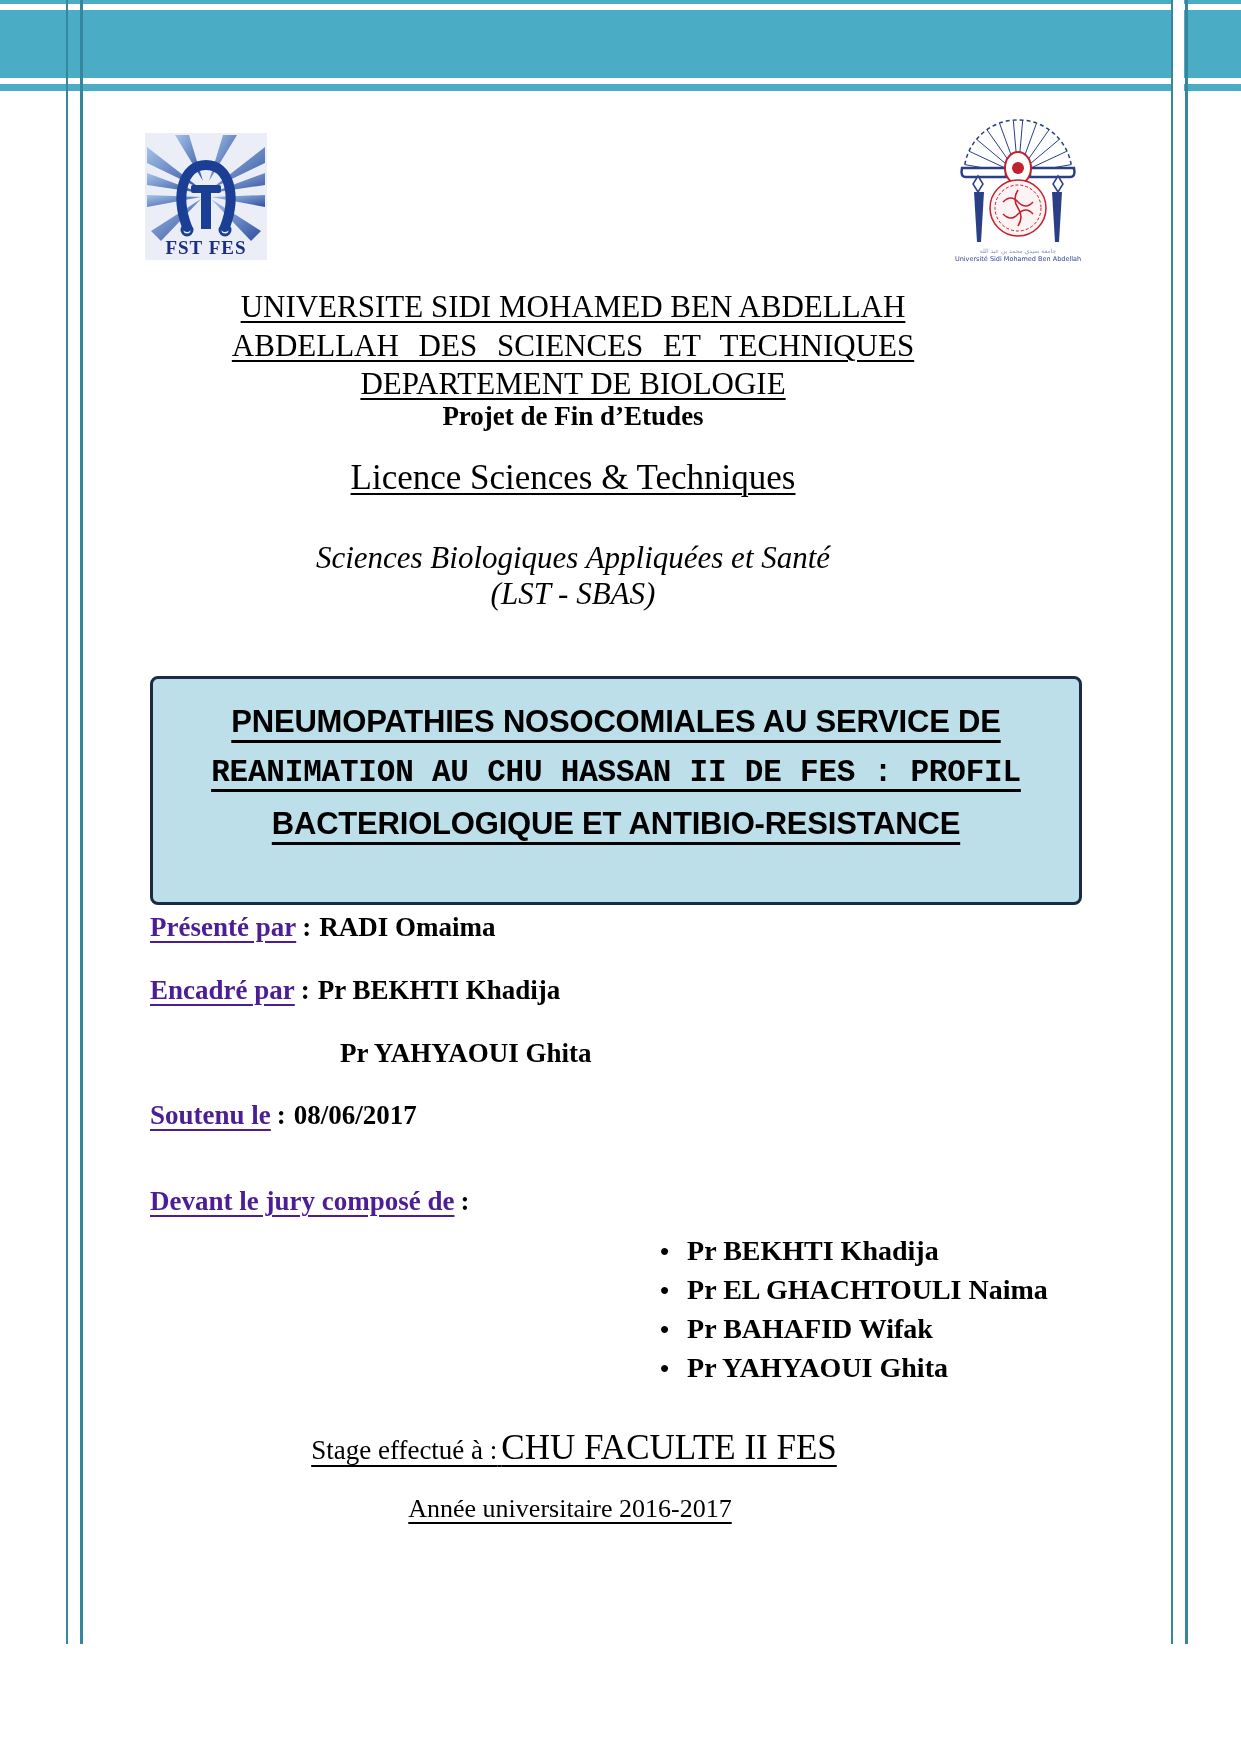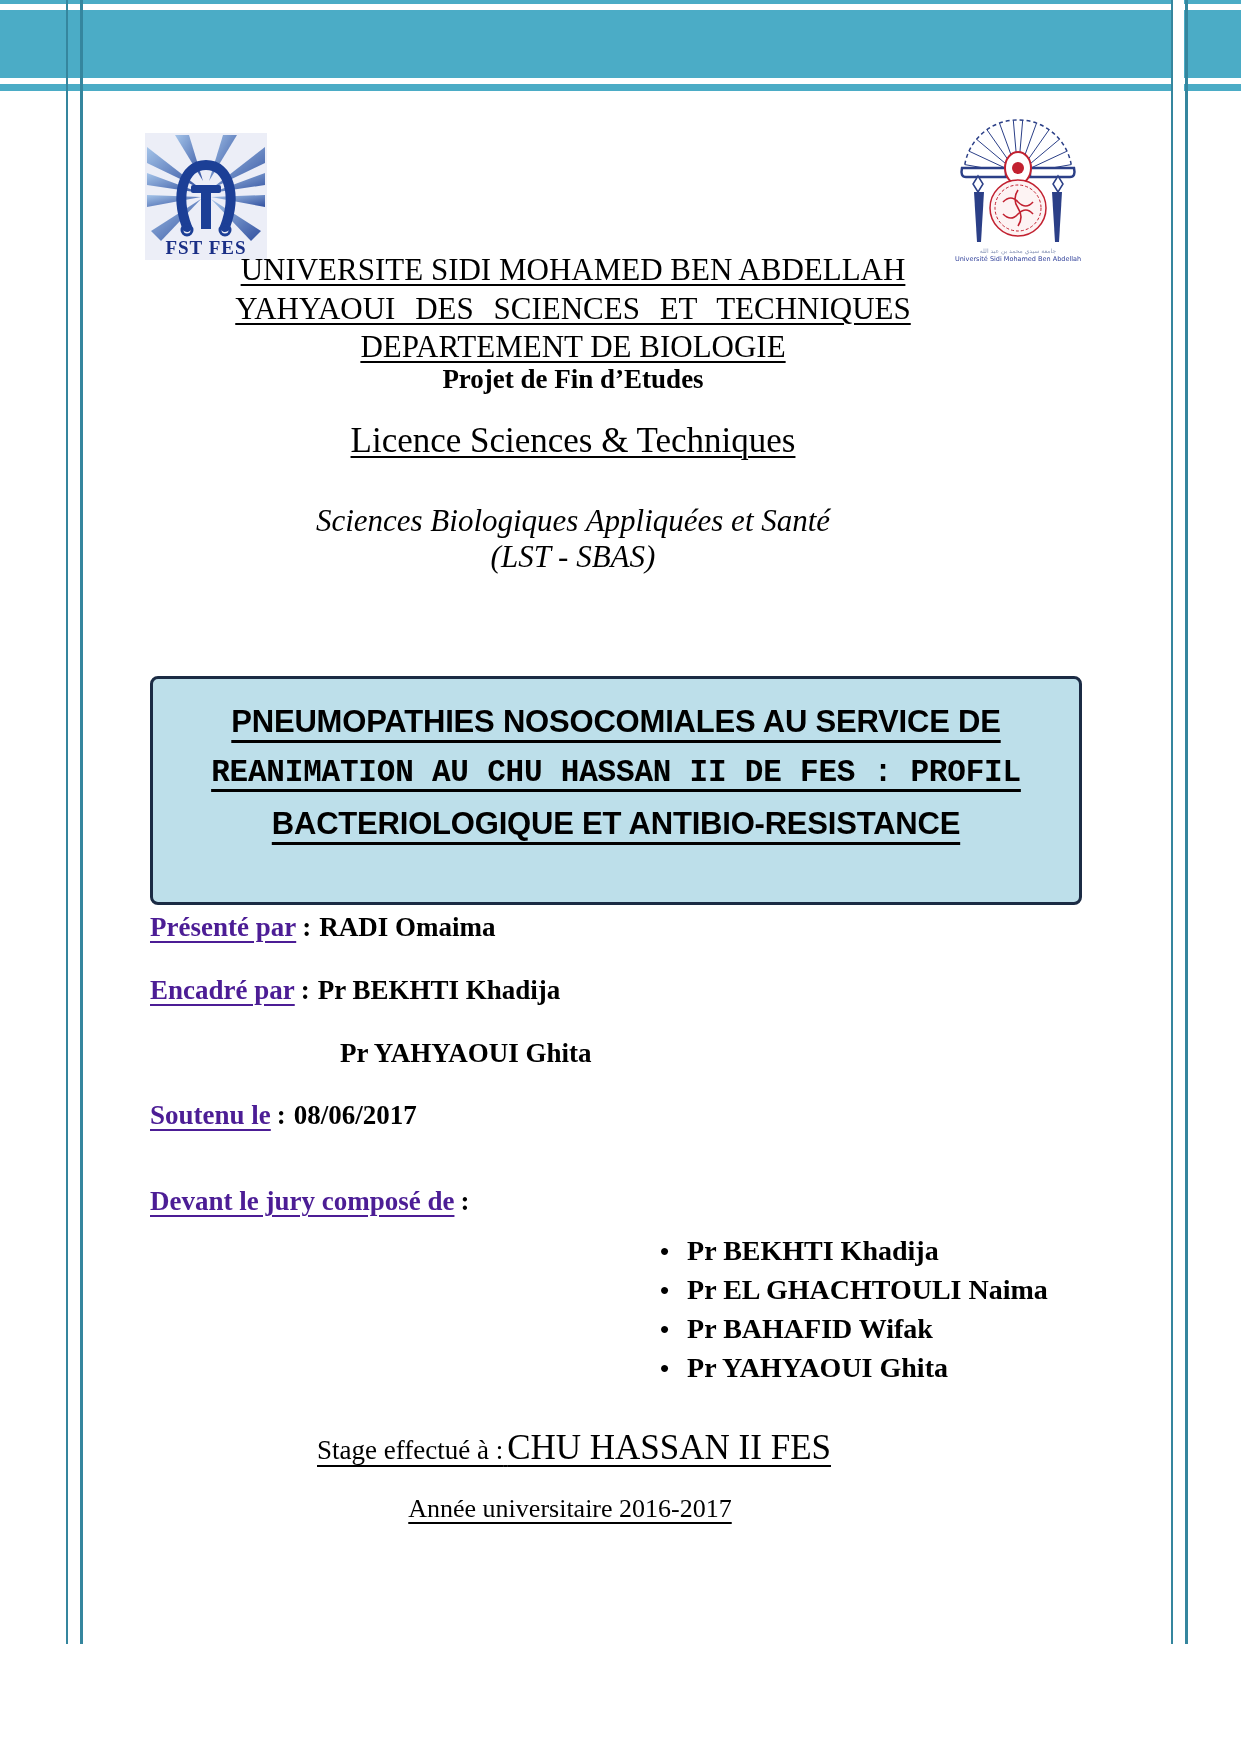--- a/index.html
+++ b/index.html
@@ -21,21 +21,21 @@
   .vl1{left:66px;width:2px;}
   .vl2{left:80px;width:3px;}
   .vr1{left:1171px;width:2px;}
   .vr2{left:1185px;width:3px;}
 
   
   .fst-logo{position:absolute;left:145px;top:133px;z-index:4;}
   .seal-logo{position:absolute;left:948px;top:112px;z-index:4;}
 
   
-  .hline{position:absolute;left:103px;width:940px;text-align:center;white-space:nowrap;z-index:4;}
+  .hline{position:absolute;left:103px;width:940px;text-align:center;white-space:nowrap;z-index:4;margin-top:37px;}
   .u{text-decoration:underline;text-decoration-thickness:2px;text-underline-offset:4px;}
   .line-univ{top:252px;font-size:31px;}
   .line-fac{top:291px;font-size:31px;word-spacing:12px;}
   .line-dep{top:329px;font-size:31px;}
   .line-proj{top:364px;font-size:27px;font-weight:bold;}
   .line-lic{top:421px;font-size:35px;}
   .line-prog{top:503px;font-size:31px;font-style:italic;}
   .line-abbr{top:539px;font-size:31px;font-style:italic;}
 
   
@@ -141,21 +141,21 @@
     <polygon points="110,64 105,72 110,80 115,72" fill="#fff" stroke="#2B3F87" stroke-width="1.5"></polygon>
     <path d="M104,80 L107,130 L111,130 L114,80 Z" fill="#2B3F87"></path>
     <circle cx="70" cy="96" r="28" fill="#FDF3F3" stroke="#C22130" stroke-width="1.5"></circle>
     <circle cx="70" cy="96" r="23" fill="none" stroke="#C22130" stroke-width="1" stroke-dasharray="3 2"></circle>
     <path d="M55,90 q8,-8 15,0 q8,8 15,0 M55,102 q8,8 15,0 q8,-8 15,0 M70,78 q-6,9 0,18 q6,9 0,18" fill="none" stroke="#C22130" stroke-width="1.6"></path>
     <text x="70" y="141" text-anchor="middle" font-family="DejaVu Sans, sans-serif" font-size="6" fill="#8A97B8">جامعة سيدي محمد بن عبد الله</text>
     <text x="70" y="149" text-anchor="middle" font-family="DejaVu Sans, sans-serif" font-size="6.5" fill="#33439B">Université Sidi Mohamed Ben Abdellah</text>
   </svg>
 
   <div class="hline line-univ u">UNIVERSITE SIDI MOHAMED BEN ABDELLAH</div>
-  <div class="hline line-fac u">YAHYAOUI DES SCIENCES ET TECHNIQUES</div>
+  <div class="hline line-fac u">ABDELLAH DES SCIENCES ET TECHNIQUES</div>
   <div class="hline line-dep u">DEPARTEMENT DE BIOLOGIE</div>
   <div class="hline line-proj">Projet de Fin d’Etudes</div>
   <div class="hline line-lic u">Licence Sciences &amp; Techniques</div>
   <div class="hline line-prog">Sciences Biologiques Appliquées et Santé</div>
   <div class="hline line-abbr">(LST - SBAS)</div>
 
   <div class="title-box">
     <div class="tline t1">PNEUMOPATHIES NOSOCOMIALES AU SERVICE DE</div>
     <div class="tline t2">REANIMATION AU CHU HASSAN II DE FES : PROFIL</div>
     <div class="tline t3">BACTERIOLOGIQUE ET ANTIBIO-RESISTANCE</div>
@@ -183,18 +183,18 @@
 
   <ul class="jury">
     <li><span class="bullet">•</span><span>Pr BEKHTI Khadija</span></li>
     <li><span class="bullet">•</span><span>Pr EL GHACHTOULI  Naima</span></li>
     <li><span class="bullet">•</span><span>Pr BAHAFID Wifak</span></li>
     <li><span class="bullet">•</span><span>Pr  YAHYAOUI  Ghita</span></li>
   </ul>
 
   <div class="row-stage">
     <span class="stage-label">Stage effectué à :</span>
-    <span class="stage-value">CHU HASSAN II FES</span>
+    <span class="stage-value">CHU FACULTE II FES</span>
   </div>
 
   <div class="row-annee">Année universitaire 2016-2017</div>
 
 </div>
 
 </body></html>

